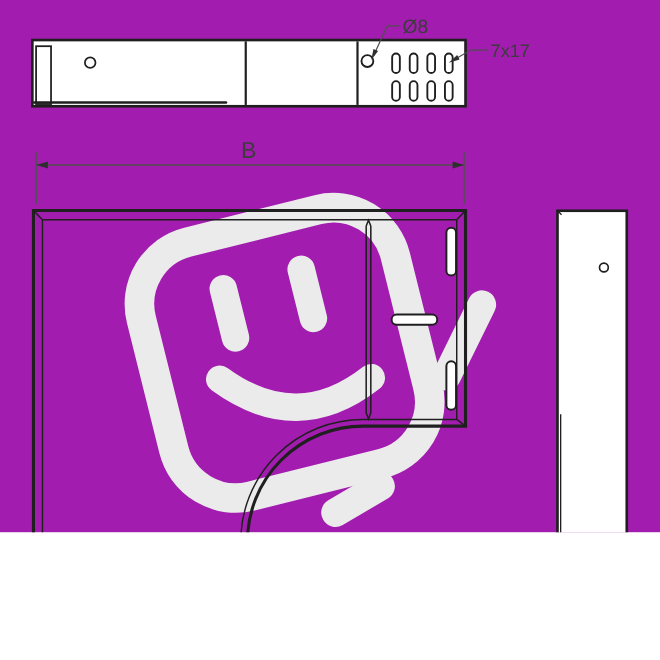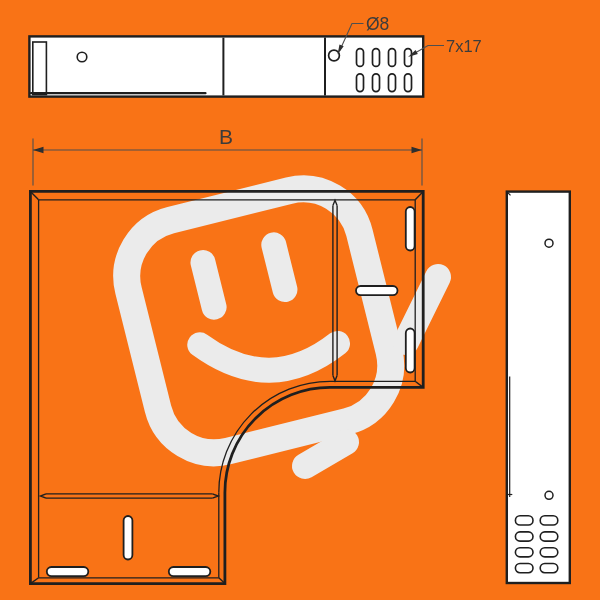--- a/index.html
+++ b/index.html
@@ -1,16 +1,16 @@
 <!DOCTYPE html>
 <html><head>
 <meta charset="utf-8">
 <style>
   html,body{margin:0;padding:0;background:#ffffff;}
-  #stage{position:relative;width:600px;height:600px;background:#f97316;overflow:hidden;
+  #stage{position:relative;width:600px;height:484px;background:#a21caf;overflow:hidden;
          font-family:"Liberation Sans",sans-serif;}
   svg{position:absolute;left:0;top:0;}
   text{font-family:"Liberation Sans","DejaVu Sans",sans-serif;}
 </style>
 </head>
 <body>
 
 <div id="stage">
 <svg width="600" height="600" viewBox="0 0 600 600">
 

